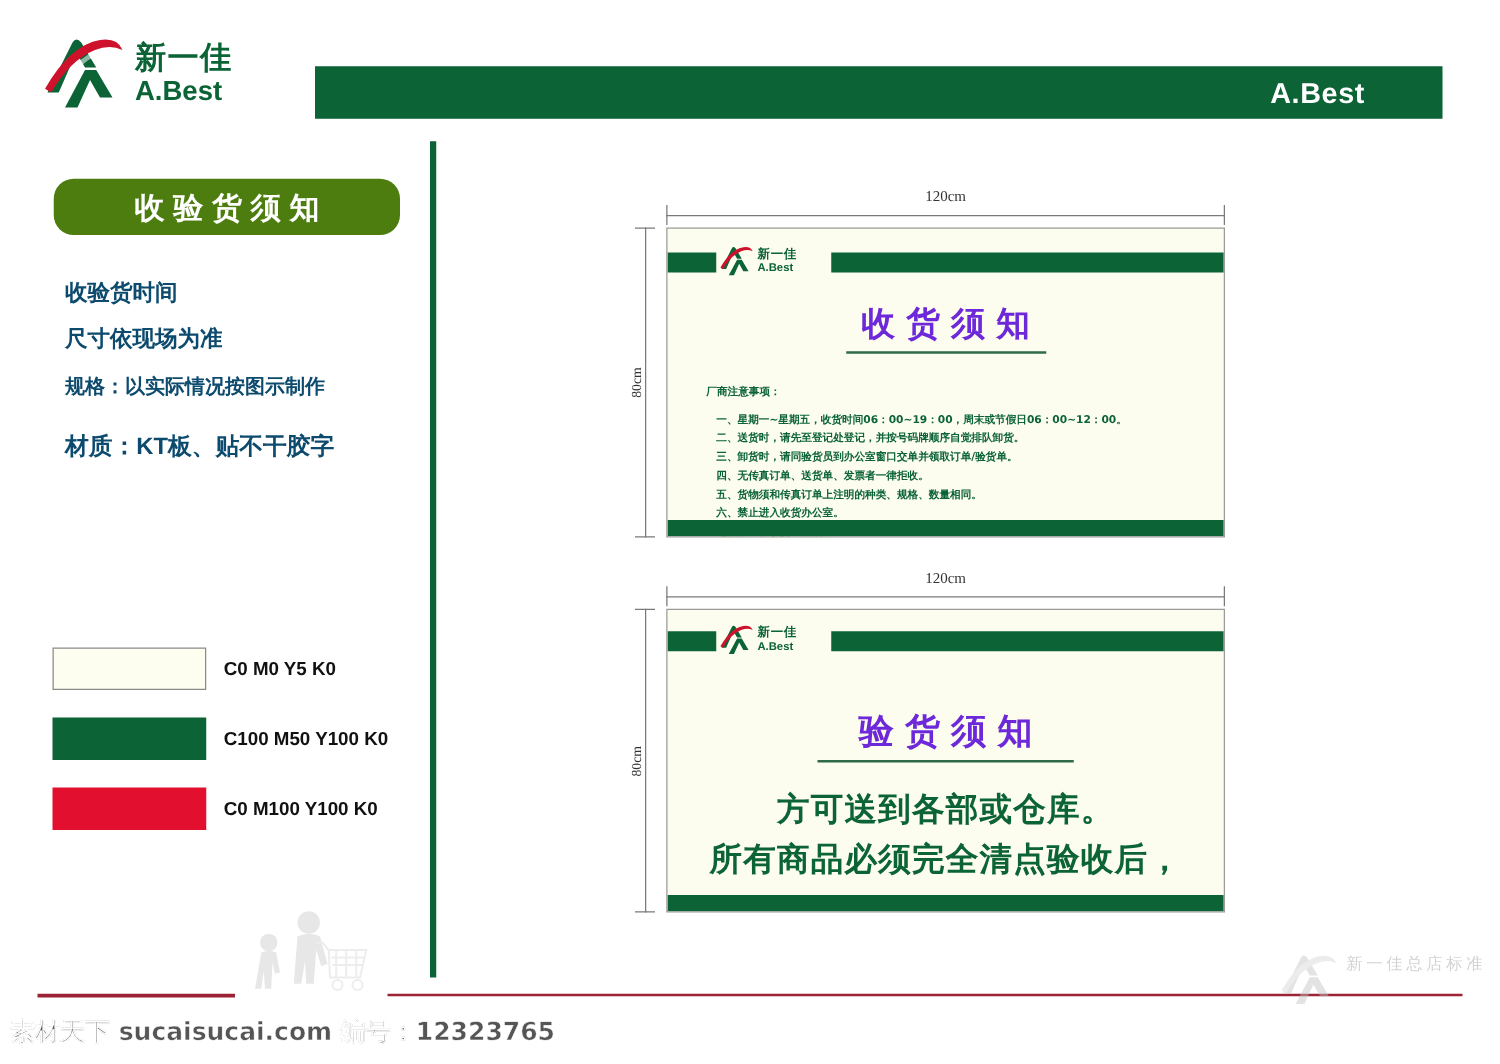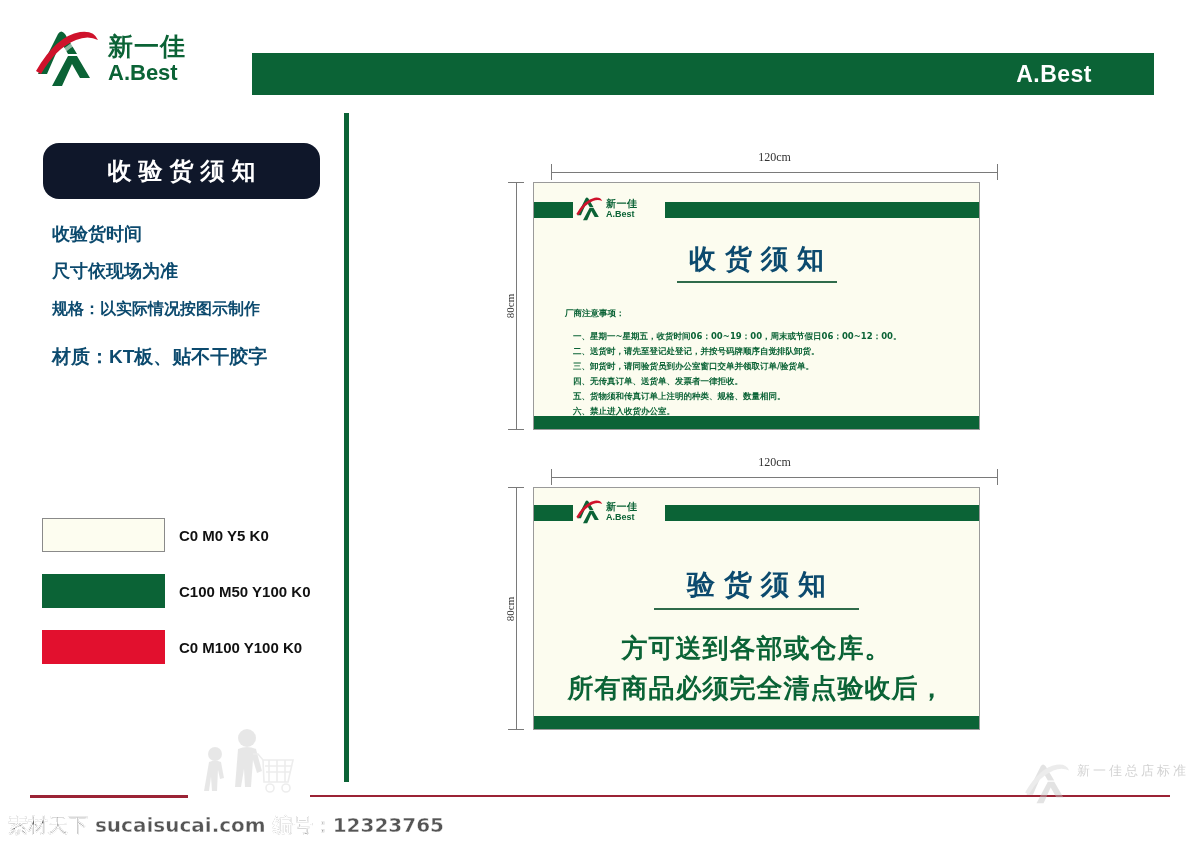--- a/index.html
+++ b/index.html
@@ -79,22 +79,22 @@
     height: 669px;
     background: #0b6336;
   }
 
   
   #title-badge {
     position: absolute;
     left: 43px;
     top: 143px;
     width: 277px;
-    height: 56px;
-    background: #0f172a;
+    height: 45px;
+    background: #4d7c0f;
     border-radius: 16px;
     display: flex;
     align-items: center;
     justify-content: center;
   }
   #title-badge-label {
     color: #ffffff;
     font-size: 24px;
     font-weight: bold;
     letter-spacing: 7px;
@@ -143,21 +143,21 @@
     color: #111111;
     white-space: nowrap;
   }
 
   
   .mockup { position: absolute; }
 
   
   .dim-top {
     position: absolute;
-    left: 18px;
+    left: 0;
     top: 0;
     width: 100%;
     height: 26px;
   }
   .dim-top .bar {
     position: absolute;
     left: 0; right: 0; top: 22px;
     height: 1px;
     background: #7a7a7a;
   }
@@ -253,21 +253,21 @@
   .sign-botband {
     position: absolute;
     left: 0; right: 0; bottom: 0;
     height: 13px;
     background: #0b6336;
   }
   .sign-title {
     position: absolute;
     left: 0; right: 0;
     text-align: center;
-    color: #0c4a6e;
+    color: #6d28d9;
     font-weight: bold;
   }
   .sign-title .txt {
     display: inline-block;
     letter-spacing: 9px;
     text-indent: 9px;
   }
   .sign-title .rule {
     display: block;
     height: 2px;

